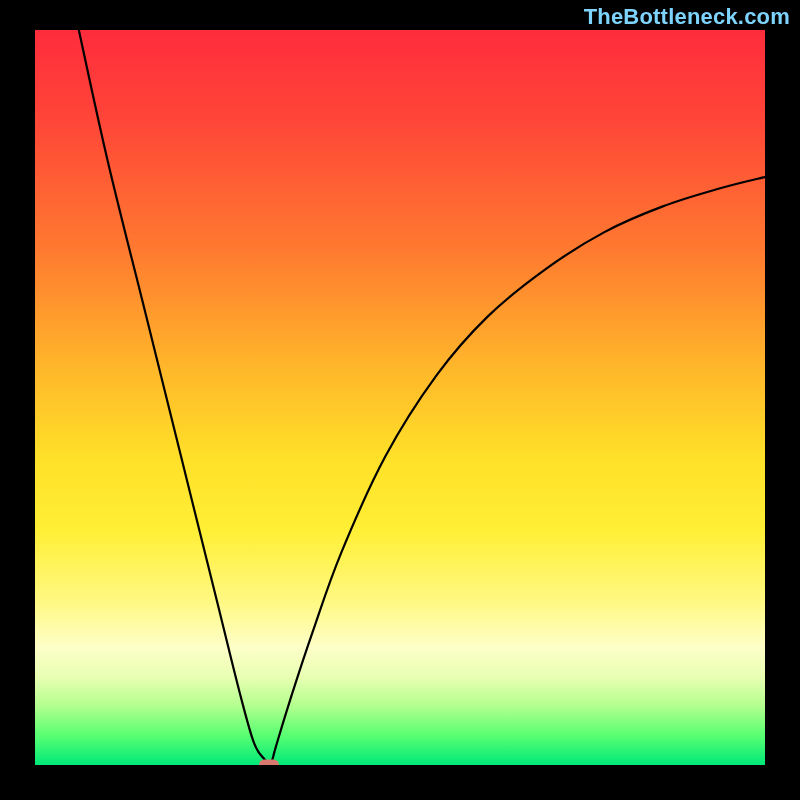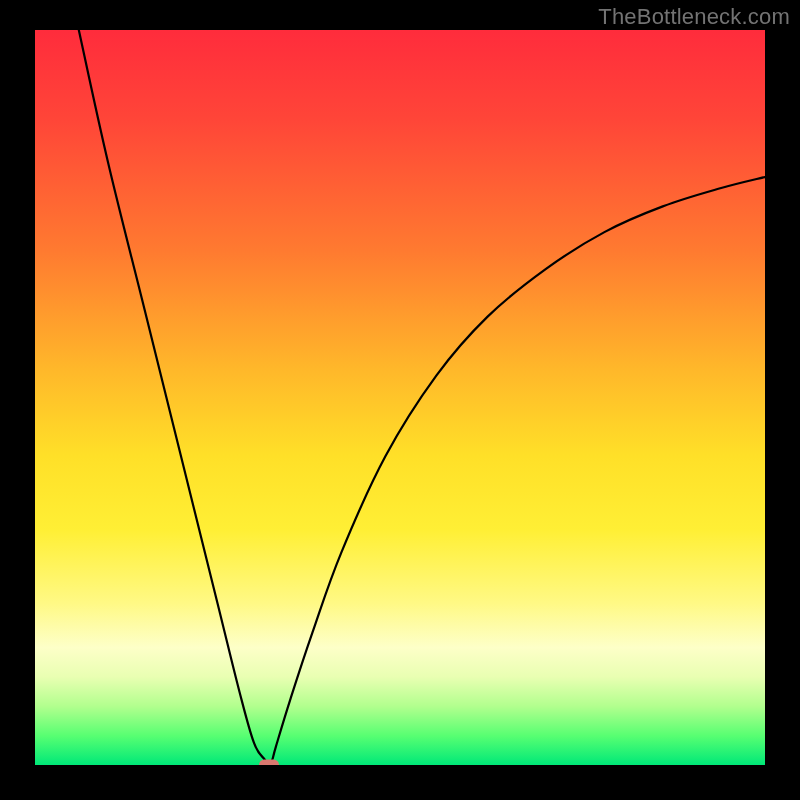--- a/index.html
+++ b/index.html
@@ -16,23 +16,23 @@
     left: 0;
     top: 0;
     width: 800px;
     height: 800px;
     background: #000;
   }
   .watermark {
     position: absolute;
     top: 4px;
     right: 10px;
-    color: #737373;
+    color: #7dd3fc;
     font-size: 22px;
-    font-weight: 400;
+    font-weight: 700;
     letter-spacing: 0.2px;
     z-index: 20;
   }
   .plot-area {
     position: absolute;
     left: 35px;
     top: 30px;
     width: 730px;
     height: 735px;
     overflow: hidden;

